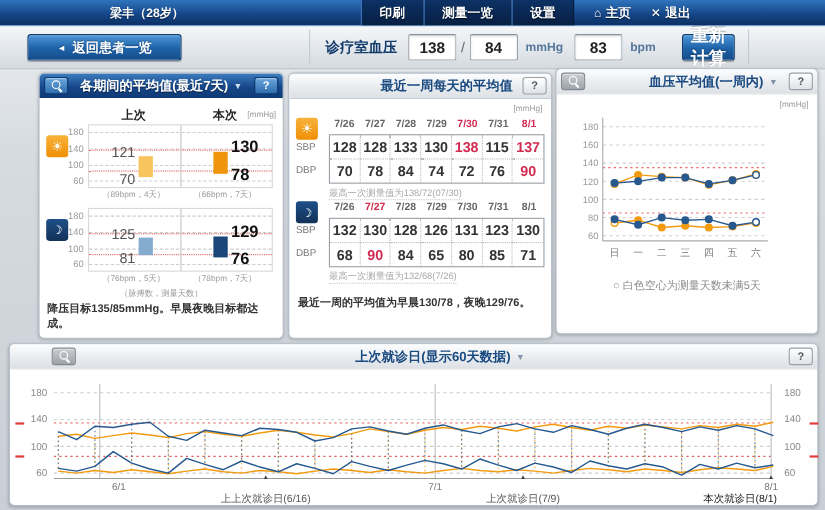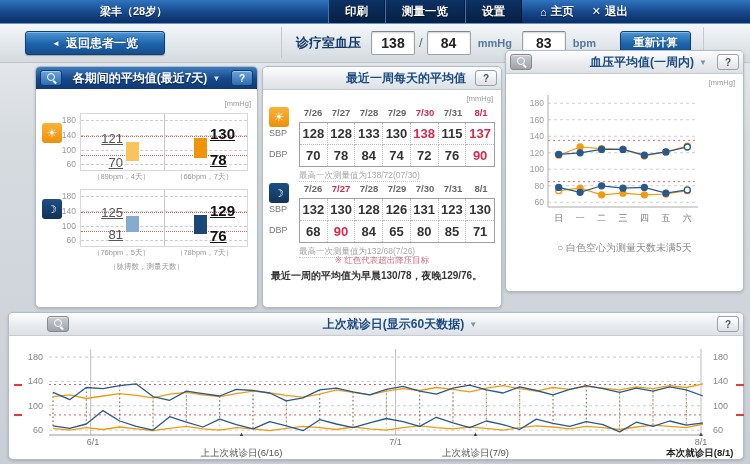--- a/index.html
+++ b/index.html
@@ -29,27 +29,27 @@
   .btn.back{position:absolute;left:25px;top:7px;width:140px;height:24px;font-size:12px;}
   .btn.back .arr{font-size:8px;margin-right:6px;}
   .office{position:absolute;left:281px;top:3px;height:31px;display:flex;align-items:center;
     border-left:1px solid #c3cad1;border-right:1px solid #c3cad1;padding:0 12px 0 14px;}
   .office-label{color:#123a6b;font-size:13px;font-weight:bold;margin-right:10px;}
   .bpinput{width:42px;height:22px;border:1px solid #98a0a8;border-top-color:#7e868e;border-radius:2px;
     background:#fff;font-family:inherit;font-size:14px;font-weight:bold;color:#222;text-align:center;
     box-shadow:inset 0 1px 2px rgba(0,0,0,.18);padding:0;}
   .slash{margin:0 4px;color:#666;font-size:13px;}
   .unit{color:#56779c;font-size:11px;font-weight:bold;margin:0 10px 0 7px;}
-  .btn.recalc{width:71px;height:24px;font-size:11px;margin-left:14px;}
+  .btn.recalc{width:48px;height:24px;font-size:16px;margin-left:14px;}
   
   .panel{position:absolute;background:#fff;border:1px solid #b2bcc6;border-radius:5px;
     box-shadow:0 1px 3px rgba(0,0,0,.18);}
   .p1{left:35px;top:66px;width:221px;height:240px;}
   .p2{left:262px;top:66px;width:238px;height:240px;}
-  .p3{left:505px;top:50px;width:237px;height:240px;}
+  .p3{left:505px;top:62px;width:237px;height:240px;}
   .p4{left:8px;top:312px;width:734px;height:146px;}
   .phead{position:relative;height:22px;display:flex;align-items:center;justify-content:center;border-radius:4px 4px 0 0;}
   .phead.blue{background:linear-gradient(180deg,#3c7cbe 0%,#16478a 55%,#0f3a75 100%);}
   .phead.gray{background:linear-gradient(180deg,#fcfdfe 0%,#e8ebee 60%,#dde1e5 100%);border-bottom:1px solid #c6ccd2;padding-left:48px;}
   .ptitle{font-size:12px;font-weight:bold;}
   .phead.blue .ptitle{color:#fff;text-shadow:0 1px 1px rgba(0,0,0,.5);}
   .phead.gray .ptitle{color:#1a4a80;}
   .caret{font-size:8px;margin-left:5px;}
   .phead.blue .caret{color:#cfe0f2;}
   .phead.gray .caret{color:#7f93a8;}
@@ -75,21 +75,21 @@
   .maxis span{position:absolute;right:2px;width:26px;text-align:right;font-size:8.5px;color:#999;}
   .mplot{position:absolute;left:44px;top:2px;width:166px;height:56px;border:1px solid #d8d8d8;background:#fff;}
   .mplot .gl{position:absolute;left:0;width:100%;border-top:1px dashed #cdcdcd;}
   .mplot .rl{position:absolute;left:0;width:100%;border-top:1px dotted #e25b5b;}
   .mplot .vd{position:absolute;left:83px;top:0;height:100%;border-left:1px solid #c5c5c5;}
   .mplot .bar{position:absolute;width:13px;}
   .bar.day-prev{background:#f8c45e;}
   .bar.day-curr{background:#f0940b;}
   .bar.night-prev{background:#85acce;}
   .bar.night-curr{background:#1a4778;}
-  .vlab{position:absolute;white-space:nowrap;font-size:13px;color:#555;text-decoration:underline;}
+  .vlab{position:absolute;white-space:nowrap;font-size:13px;color:#555;}
   .vlab.prev{transform:translateX(-100%);}
   .vlab.curr{font-size:15px;font-weight:bold;color:#111;}
   .mcapts{position:absolute;left:44px;top:61px;width:166px;display:flex;}
   .mcapts span{flex:1;text-align:center;font-size:7.5px;color:#999;}
   .plegend{position:absolute;top:195px;left:0;width:100%;text-align:center;font-size:7.5px;color:#999;}
   .psummary{position:absolute;top:208px;left:7px;right:4px;font-size:10px;font-weight:bold;color:#333;line-height:13px;}
   
   .wk-sec{position:absolute;left:6px;width:226px;}
   .wk-sec.day{top:40px;} .wk-sec.night{top:116px;}
   .wk-sec .picon{left:0;top:0;}
@@ -112,21 +112,21 @@
   
   .p4 .ylab{position:absolute;width:22px;font-size:9px;color:#888;}
   .p4 .ylab.l{left:12px;text-align:right;}
   .p4 .ylab.r{left:704px;text-align:left;}
   .p4 .redtick{position:absolute;width:8px;height:2px;background:#e03b3b;}
   #trend{position:absolute;left:36px;top:30px;width:662px;height:96px;}
   #trend-x{position:absolute;left:36px;top:126px;width:662px;height:20px;}
   #trend-x .mlab{position:absolute;top:-2px;transform:translateX(-50%);font-size:9px;color:#777;}
   #trend-x .tri{position:absolute;top:-8px;transform:translateX(-50%);font-size:6px;color:#444;}
   #trend-x .vlab2{position:absolute;top:8px;transform:translateX(-50%);font-size:9.5px;color:#555;white-space:nowrap;}
-  #trend-x .vlab2.bold{font-weight:bold;color:#222;transform:translateX(-92%);margin-left:27px;}
+  #trend-x .vlab2.bold{font-weight:normal;color:#222;transform:translateX(-92%);}
 </style>
 </head>
 <body>
 
 <div class="screen">
 
   <header class="topbar">
     <span class="patient">梁丰（28岁）</span>
     <nav class="nav">
       <a class="navtab">印刷</a>
@@ -163,20 +163,24 @@
   <section class="panel p1">
     <div class="phead blue">
       <button class="sq magb bluebtn">
           <i class="mag"></i>
         </button>
       <span class="ptitle">各期间的平均值(最近7天)</span>
         <span class="caret">▼</span>
       <button class="sq help bluebtn">?</button>
     </div>
     <span class="unit-tag" style="top:32px;right:6px;">[mmHg]</span>
+    <div class="colheads">
+      <span>上次</span>
+      <span>本次</span>
+    </div>
 
     <div class="mini" style="top:44px;">
       <span class="picon sun">☀</span>
       <div class="maxis">
           <span style="top:1.6px">180</span>
           <span style="top:16.5px">140</span>
           <span style="top:31.5px">100</span>
           <span style="top:46.4px">60</span>
         </div>
       <div class="mplot">
@@ -223,20 +227,21 @@
       <span class="vlab prev" style="left: 87px; top: 39.6px;">81</span>
       <span class="vlab curr" style="left: 174px; top: 14.6px;">129</span>
       <span class="vlab curr" style="left: 174px; top: 40.4px;">76</span>
       <div class="mcapts">
         <span>（76bpm，5天）</span>
         <span>（78bpm，7天）</span>
       </div>
     </div>
 
     <div class="plegend">（脉搏数，测量天数）</div>
+    <div class="psummary">降压目标135/85mmHg。早晨夜晚目标都达成。</div>
   </section>
 
   <section class="panel p2">
     <div class="phead gray">
       <span class="ptitle">最近一周每天的平均值</span>
       <button class="sq help whitebtn">?</button>
     </div>
     <span class="unit-tag" style="top:27px;right:8px;">[mmHg]</span>
 
     <div class="wk-sec day">
@@ -304,21 +309,20 @@
             <div class="wkcell">84</div>
             <div class="wkcell">65</div>
             <div class="wkcell">80</div>
             <div class="wkcell">85</div>
             <div class="wkcell">71</div>
           </div>
       </div>
       <div class="wknote"><i>最高一次测量值为132/68(7/26)</i></div>
     </div>
 
-    <div class="rednote">※ 红色代表超出降压目标</div>
     <div class="psummary" style="top:202px;left:8px;">最近一周的平均值为早晨130/78，夜晚129/76。</div>
   </section>
 
   <section class="panel p3">
     <div class="phead gray">
       <button class="sq magb graybtn">
           <i class="mag"></i>
         </button>
       <span class="ptitle">血压平均值(一周内)</span>
         <span class="caret">▼</span>
@@ -458,21 +462,21 @@
           <line x1="541.3" x2="541.3" y1="42.7" y2="78.6" stroke="#27598f" stroke-dasharray="1.5,2.5" stroke-width="1" opacity="0.75"></line>
           <line x1="574.7" x2="574.7" y1="49.4" y2="88.9" stroke="#27598f" stroke-dasharray="1.5,2.5" stroke-width="1" opacity="0.75"></line>
           <line x1="608.0" x2="608.0" y1="48.1" y2="83.4" stroke="#27598f" stroke-dasharray="1.5,2.5" stroke-width="1" opacity="0.75"></line>
           <line x1="641.3" x2="641.3" y1="46.9" y2="82.2" stroke="#27598f" stroke-dasharray="1.5,2.5" stroke-width="1" opacity="0.75"></line>
           <polyline fill="none" stroke="#f29b11" stroke-width="1.3" stroke-linejoin="round" points="8.0,53.6 24.7,51.8 41.3,55.5 58.0,53.0 74.7,50.6 91.3,52.4 108.0,54.8 124.7,51.2 141.3,49.4 158.0,51.8 174.7,53.6 191.3,50.6 208.0,48.1 224.7,50.0 241.3,52.4 258.0,54.2 274.7,51.2 291.3,46.9 308.0,49.4 324.7,51.8 341.3,48.1 358.0,45.7 374.7,47.5 391.3,44.5 408.0,46.3 424.7,48.8 441.3,45.1 458.0,42.7 474.7,45.7 491.3,48.1 508.0,44.5 524.7,46.3 541.3,43.3 558.0,45.1 574.7,46.9 591.3,43.9 608.0,45.7 624.7,42.7 641.3,44.5 658.0,40.9"></polyline>
           <polyline fill="none" stroke="#f29b11" stroke-width="1.3" stroke-linejoin="round" points="8.0,85.3 24.7,87.1 41.3,84.7 58.0,86.5 74.7,84.0 91.3,85.9 108.0,87.7 124.7,85.3 141.3,83.4 158.0,85.9 174.7,87.1 191.3,84.7 208.0,85.9 224.7,87.7 241.3,85.3 258.0,83.4 274.7,84.7 291.3,86.5 308.0,84.0 324.7,85.9 341.3,87.1 358.0,84.7 374.7,82.8 391.3,84.7 408.0,85.9 424.7,84.0 441.3,85.3 458.0,87.1 474.7,84.7 491.3,82.8 508.0,84.0 524.7,85.9 541.3,83.4 558.0,84.7 574.7,86.5 591.3,84.0 608.0,82.2 624.7,83.4 641.3,84.7 658.0,81.0"></polyline>
           <polyline fill="none" stroke="#27598f" stroke-width="1.3" stroke-linejoin="round" points="8.0,49.4 24.7,56.7 41.3,44.5 58.0,45.7 74.7,42.7 91.3,40.9 108.0,53.6 124.7,57.3 141.3,48.1 158.0,50.6 174.7,53.0 191.3,46.3 208.0,47.5 224.7,50.0 241.3,57.9 258.0,54.8 274.7,46.9 291.3,45.1 308.0,48.8 324.7,51.8 341.3,46.3 358.0,43.3 374.7,48.1 391.3,51.2 408.0,45.1 424.7,42.1 441.3,46.9 458.0,50.0 474.7,43.9 491.3,47.5 508.0,51.8 524.7,46.3 541.3,42.7 558.0,45.7 574.7,49.4 591.3,45.1 608.0,48.1 624.7,43.9 641.3,46.9 658.0,53.0"></polyline>
           <polyline fill="none" stroke="#27598f" stroke-width="1.3" stroke-linejoin="round" points="8.0,82.8 24.7,85.3 41.3,81.0 58.0,67.6 74.7,78.0 91.3,83.4 108.0,87.1 124.7,73.7 141.3,79.2 158.0,84.0 174.7,76.1 191.3,81.6 208.0,85.9 224.7,78.6 241.3,82.8 258.0,87.7 274.7,76.7 291.3,81.0 308.0,84.7 324.7,79.8 341.3,75.5 358.0,78.6 374.7,83.4 391.3,74.3 408.0,79.8 424.7,84.7 441.3,78.0 458.0,81.6 474.7,86.5 491.3,76.1 508.0,80.4 524.7,83.4 541.3,78.6 558.0,81.6 574.7,88.9 591.3,79.2 608.0,83.4 624.7,78.0 641.3,82.2 658.0,79.8"></polyline>
         </svg></div>
     <div id="trend-x">
-        <span class="mlab" style="left:48px">6/1</span>
+        <span class="mlab" style="left:63px">6/1</span>
         <span class="mlab" style="left:350.6px">7/1</span>
         <span class="mlab" style="left:656.0px">8/1</span>
         <span class="tri" style="left:196.5px">▲</span>
         <span class="vlab2" style="left:196.5px">上上次就诊日(6/16)</span>
         <span class="tri" style="left:430.5px">▲</span>
         <span class="vlab2" style="left:430.5px">上次就诊日(7/9)</span>
         <span class="tri" style="left:656.0px">▲</span>
         <span class="vlab2 bold" style="left:656.0px">本次就诊日(8/1)</span>
       </div>
   <i class="redtick" style="left:5px;top:70.5px"></i>

